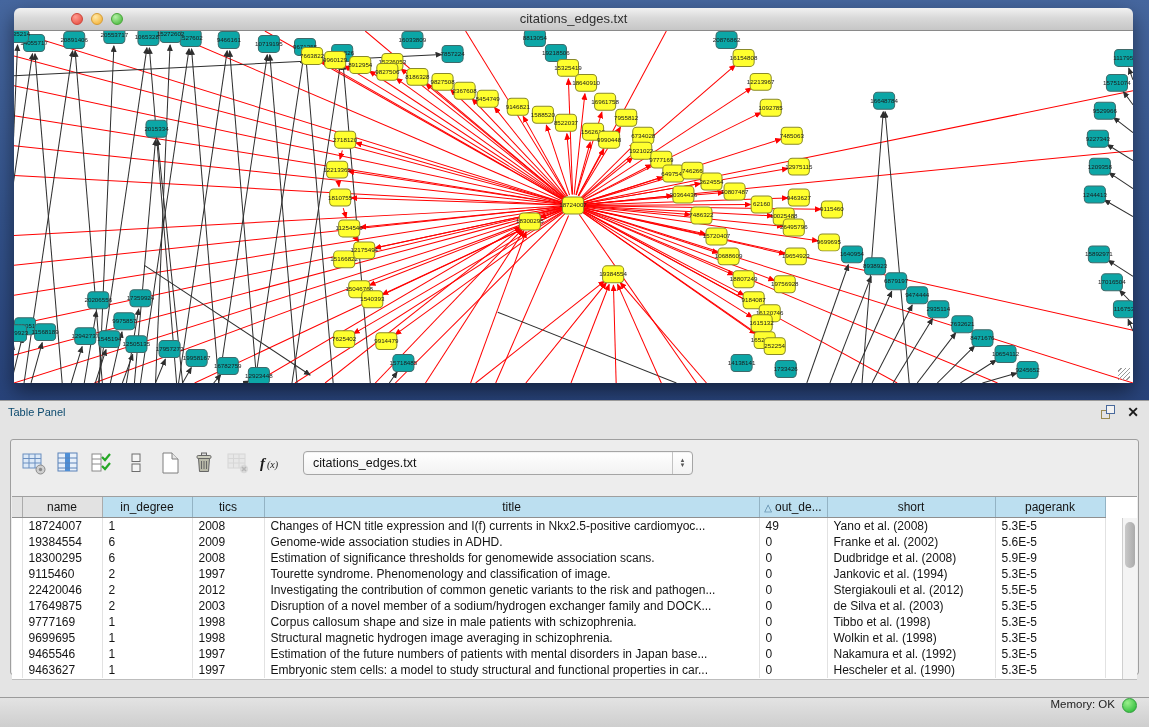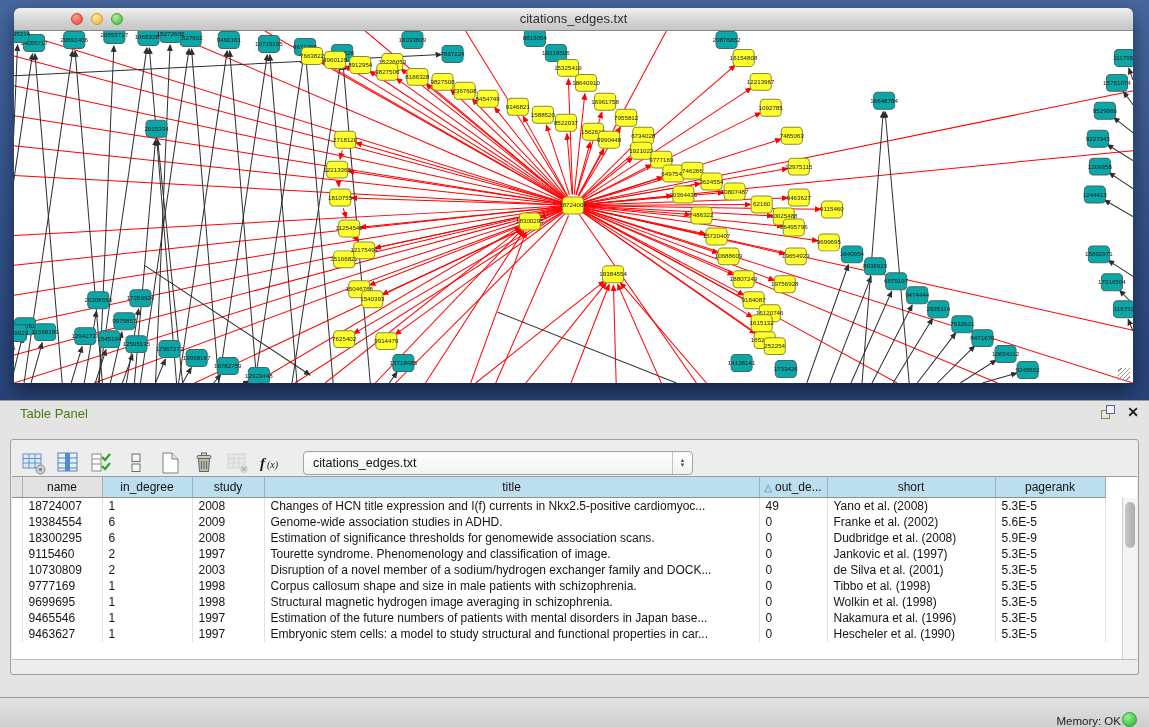--- a/index.html
+++ b/index.html
@@ -20,41 +20,41 @@
   .wtitle{position:absolute;left:0;right:0;top:3px;text-align:center;
     font-size:13px;color:#2f2f2f;}
   .canvas{position:absolute;left:0;top:23px;right:0;bottom:0;background:#fff;overflow:hidden;}
   #net{position:absolute;left:0;top:0;width:100%;height:100%;}
   .resize-corner{position:absolute;right:3px;bottom:3px;width:12px;height:12px;
     background:repeating-linear-gradient(135deg,transparent 0 2px,#9a9a9a 2px 3px);}
   
   .table-panel{position:absolute;left:0;top:400px;width:1149px;height:297px;
     background:#e4e4e4;border-top:1px solid #9a9a9a;box-sizing:border-box;}
   .panel-header{position:absolute;left:0;top:0;right:0;height:24px;}
-  .panel-title{position:absolute;left:20px;top:5px;font-size:13px;color:#4d7c0f;}
+  .panel-title{position:absolute;left:8px;top:5px;font-size:11px;color:#0c4a6e;}
   .panel-controls{position:absolute;right:10px;top:4px;display:flex;gap:12px;align-items:center;}
   .float-ico{width:14px;height:14px;position:relative;}
   .float-ico .b1{position:absolute;left:0;bottom:0;width:7px;height:7px;border:1px solid #9a8a50;}
   .float-ico .b2{position:absolute;right:0;top:0;width:7px;height:7px;border:1px solid #49699c;background:#f2f2f2;}
   .close-x{font-size:14px;font-weight:bold;color:#1a1a1a;line-height:14px;cursor:default;}
   .panel-body{position:absolute;left:10px;right:10px;top:38px;height:234px;
     background:#ededed;border:1px solid #9f9f9f;border-radius:3px;}
   .toolbar{position:absolute;left:8px;top:6px;height:34px;display:flex;align-items:center;}
   .ico{width:30px;height:28px;display:flex;align-items:center;justify-content:center;
     margin-right:4px;border:none;background:transparent;padding:0;}
   .ico.dim{opacity:.55;}
   .combo{margin-left:12px;width:388px;height:22px;border:1px solid #a5a5a5;border-radius:4px;
     background:linear-gradient(180deg,#ffffff,#f2f2f2);position:relative;
     display:flex;align-items:center;box-shadow:inset 0 1px 1px rgba(0,0,0,.06);}
   .combo-text{margin-left:9px;font-size:12.5px;color:#111;}
   .combo-stepper{position:absolute;right:0;top:0;bottom:0;width:19px;border-left:1px solid #c2c2c2;
     display:flex;flex-direction:column;align-items:center;justify-content:center;color:#555;}
   .combo-stepper span{font-size:6px;line-height:5px;}
   
-  .table-area{position:absolute;left:1px;right:1px;top:36px;height:182px;background:#fff;
+  .table-area{position:absolute;left:1px;right:1px;top:56px;height:182px;background:#fff;
     border-top:1px solid #9f9f9f;border-bottom:1px solid #bdbdbd;overflow:hidden;}
   table.grid{border-collapse:collapse;table-layout:fixed;font-size:12px;color:#141414;}
   table.grid th{height:20px;font-weight:normal;font-size:12px;text-align:center;
     background:#bcdff0;border-right:1px solid #93b3c4;border-bottom:1px solid #8f8f8f;
     overflow:hidden;white-space:nowrap;padding:0 2px;}
   table.grid th.gray{background:#e2e2e2;border-right:1px solid #ababab;}
   table.grid td{height:16px;padding:0 0 0 6px;white-space:nowrap;overflow:hidden;
     border-right:1px solid #e2e2e2;}
   .sort-tri{color:#4a7a9b;font-size:10px;margin-right:3px;}
   .vscroll{position:absolute;right:0;top:21px;bottom:0;width:14px;background:#f4f4f4;
@@ -65,21 +65,21 @@
   .tabs{position:absolute;left:0;right:0;top:274px;display:flex;justify-content:center;}
   .seg{display:flex;border:1px solid #979797;border-radius:5px;overflow:hidden;
     background:#fff;box-shadow:0 1px 1px rgba(0,0,0,.15);}
   .seg-btn{padding:2px 16px;font-size:12.5px;color:#1c1c1c;background:linear-gradient(180deg,#ffffff,#f1f1f1);
     border-right:1px solid #a8a8a8;line-height:16px;}
   .seg-btn:last-child{border-right:none;}
   .seg-btn.sel{background:linear-gradient(180deg,#7b7b7b,#5e5e5e);color:#e6e6e6;}
   
   .status-bar{position:absolute;left:0;top:697px;width:1149px;height:30px;
     background:linear-gradient(180deg,#e3e3e3,#cecece);border-top:1px solid #9b9b9b;box-sizing:border-box;}
-  .status-right{position:absolute;right:12px;top:0;height:100%;display:flex;align-items:flex-end;gap:1px;}
+  .status-right{position:absolute;right:12px;top:0;height:100%;display:flex;align-items:flex-start;gap:7px;}
   .mem-label{font-size:11.5px;color:#222;}
   .mem-dot{width:13px;height:13px;border-radius:50%;
     background:radial-gradient(circle at 35% 30%,#9af08c,#3cc245 75%);border:1px solid #2f9e3a;}
 </style>
 </head>
 <body>
 
 <div class="desktop">
   <div class="window">
     <div class="titlebar">
@@ -811,21 +811,21 @@
             <col style="width: 495px;">
             <col style="width: 68px;">
             <col style="width: 168px;">
             <col style="width: 110px;">
           </colgroup>
           <thead>
             <tr>
               <th class="gray"></th>
               <th class="gray">name</th>
               <th>in_degree</th>
-              <th>study</th>
+              <th>tics</th>
               <th>title</th>
               <th><span class="sort-tri">△</span>out_de...</th>
               <th>short</th>
               <th>pagerank</th>
             </tr>
           </thead>
           <tbody>
             <tr>
               <td></td>
               <td>18724007</td>
@@ -856,31 +856,41 @@
               <td>Dudbridge et al. (2008)</td>
               <td>5.9E-9</td>
             </tr>
             <tr>
               <td></td>
               <td>9115460</td>
               <td>2</td>
               <td>1997</td>
               <td>Tourette syndrome. Phenomenology and classification of image.</td>
               <td>0</td>
-              <td>Jankovic et al. (1997)</td>
+              <td>Jankovic et al. (1994)</td>
               <td>5.3E-5</td>
             </tr>
             <tr>
               <td></td>
-              <td>10730809</td>
+              <td>22420046</td>
+              <td>2</td>
+              <td>2012</td>
+              <td>Investigating the contribution of common genetic variants to the risk and pathogen...</td>
+              <td>0</td>
+              <td>Stergiakouli et al. (2012)</td>
+              <td>5.5E-5</td>
+            </tr>
+            <tr>
+              <td></td>
+              <td>17649875</td>
               <td>2</td>
               <td>2003</td>
               <td>Disruption of a novel member of a sodium/hydrogen exchanger family and DOCK...</td>
               <td>0</td>
-              <td>de Silva et al. (2001)</td>
+              <td>de Silva et al. (2003)</td>
               <td>5.3E-5</td>
             </tr>
             <tr>
               <td></td>
               <td>9777169</td>
               <td>1</td>
               <td>1998</td>
               <td>Corpus callosum shape and size in male patients with schizophrenia.</td>
               <td>0</td>
               <td>Tibbo et al. (1998)</td>
@@ -896,21 +906,21 @@
               <td>Wolkin et al. (1998)</td>
               <td>5.3E-5</td>
             </tr>
             <tr>
               <td></td>
               <td>9465546</td>
               <td>1</td>
               <td>1997</td>
               <td>Estimation of the future numbers of patients with mental disorders in Japan base...</td>
               <td>0</td>
-              <td>Nakamura et al. (1996)</td>
+              <td>Nakamura et al. (1992)</td>
               <td>5.3E-5</td>
             </tr>
             <tr>
               <td></td>
               <td>9463627</td>
               <td>1</td>
               <td>1997</td>
               <td>Embryonic stem cells: a model to study structural and functional properties in car...</td>
               <td>0</td>
               <td>Hescheler et al. (1990)</td>

